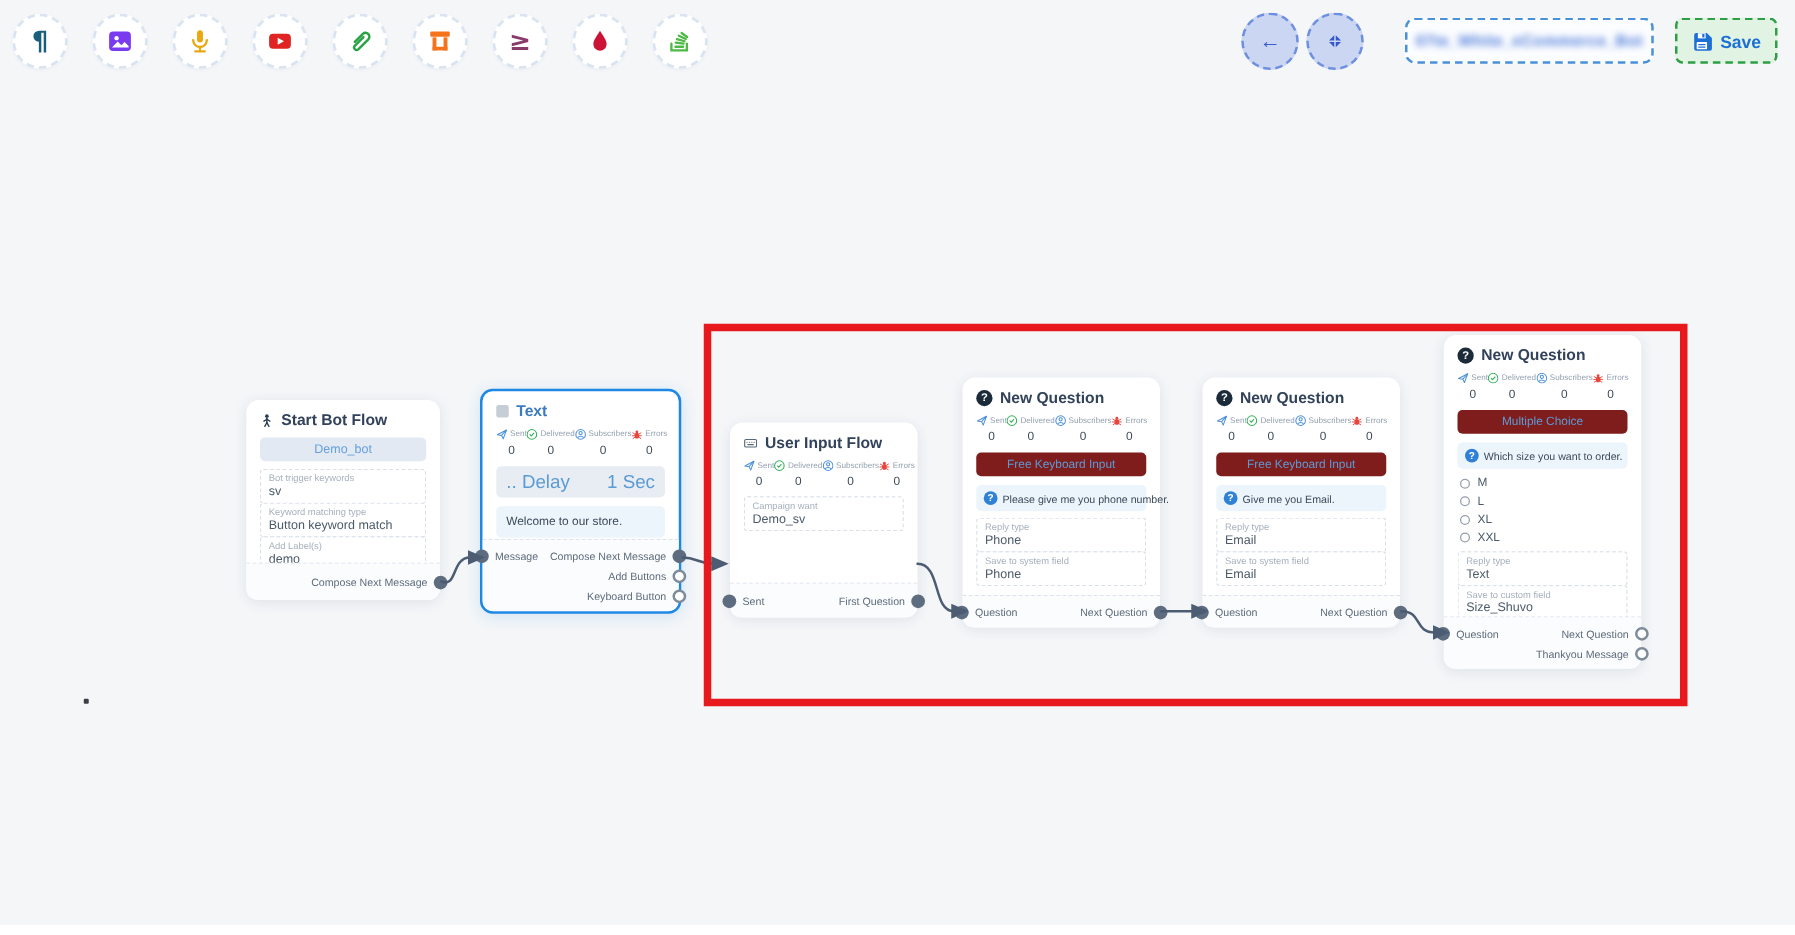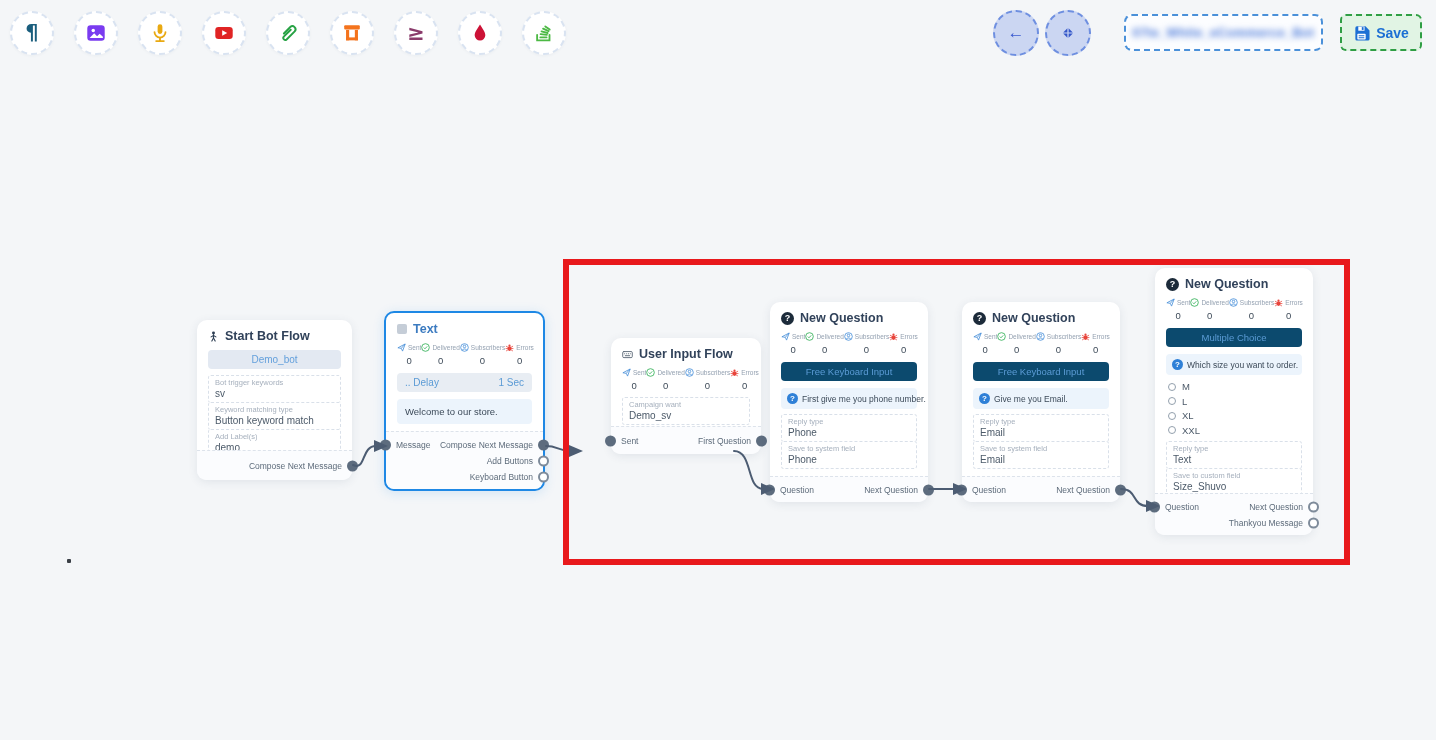--- a/index.html
+++ b/index.html
@@ -40,25 +40,25 @@
   .qball { width:13px; height:13px; border-radius:50%; background:#1c2b3a; color:#fff;
            font-size:9px; font-weight:700; display:flex; align-items:center; justify-content:center; flex:0 0 auto; }
   .qball.blue { background:#2f80d7; width:11px; height:11px; font-size:8px; }
 
   .stats { display:flex; justify-content:space-between; margin-bottom:7px; }
   .st { display:flex; flex-direction:column; align-items:center; gap:3px; }
   .stl { display:flex; align-items:center; gap:2px; font-size:6.5px; color:#94a1b1; white-space:nowrap; }
   .si { width:9px; height:9px; flex:0 0 auto; }
   .sv { font-size:9.5px; color:#3d4a58; }
 
-  .pill { background:#0c4a6e; border-radius:4px; text-align:center; font-size:9.5px;
+  .pill { background:#7f1d1d; border-radius:4px; text-align:center; font-size:9.5px;
           color:#5b9bd5; padding:4px 2px; margin-bottom:7px; }
   .bigpill { background:#e3e9f2; border-radius:4px; text-align:center; font-size:10px;
           color:#64a0dc; padding:4px 2px; margin-bottom:7px; }
-  .delaybar { background:#e8edf3; border-radius:4px; font-size:10px; color:#5b9bd5;
+  .delaybar { background:#e8edf3; border-radius:4px; font-size:15px; color:#5b9bd5;
           padding:4px 8px; display:flex; justify-content:space-between; margin-bottom:7px; }
   .msg { background:#ecf4fc; border-radius:4px; font-size:9.5px; color:#3c4a59;
           padding:7px 8px; margin-bottom:6px; }
   .qmsg { background:#ecf4fc; border-radius:4px; font-size:8.5px; color:#3c4a59;
           padding:5px 6px; margin-bottom:6px; display:flex; align-items:center; gap:4px; white-space:nowrap; }
   .fieldbox { border:1px dashed #d9e0e9; border-radius:3px; padding:2px 6px 3px; margin-top:-1px; background:#fff; }
   .flabel { font-size:7.5px; color:#a6b0bd; white-space:nowrap; }
   .fval { font-size:10px; color:#4c5a69; margin-top:1px; white-space:nowrap; }
   .opts { margin:2px 0 6px 2px; }
   .opt { display:flex; align-items:center; gap:6px; font-size:9.5px; color:#4c5a69; margin-bottom:3.5px; }
@@ -336,21 +336,21 @@
         <span>Add Buttons</span>
         <span class="dot empty r"></span>
       </div>
       <div class="frow r">
         <span>Keyboard Button</span>
         <span class="dot empty r"></span>
       </div>
     </div>
   </div>
 
-  <div class="node" style="left:611px;top:338px;width:150px;height:116px">
+  <div class="node" style="left:584px;top:338px;width:150px;height:156px">
     <div class="nbody">
       <div class="nhead">
         <svg class="si" style="width:11px;height:11px">
             <use href="#i-keyboard"></use>
           </svg>
         <span>User Input Flow</span>
       </div>
       <div class="stats">
         <div class="st">
             <span class="stl">
@@ -444,21 +444,21 @@
                 <use href="#i-bug"></use>
               </svg>
               <span>Errors</span>
             </span>
             <span class="sv">0</span>
           </div>
       </div>
       <div class="pill">Free Keyboard Input</div>
       <div class="qmsg">
         <span class="qball blue">?</span>
-        <span>First give me you phone number.</span>
+        <span>Please give me you phone number.</span>
       </div>
       <div class="fieldbox">
         <div class="flabel">Reply type</div>
         <div class="fval">Phone</div>
       </div>
       <div class="fieldbox">
         <div class="flabel">Save to system field</div>
         <div class="fval">Phone</div>
       </div>
     </div>

